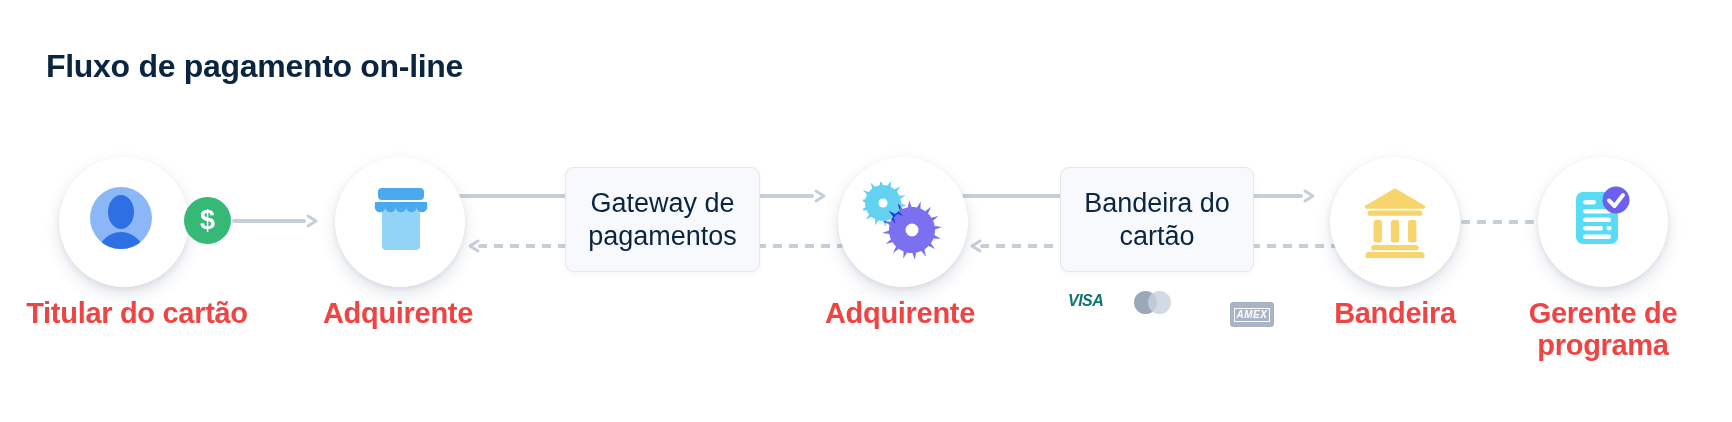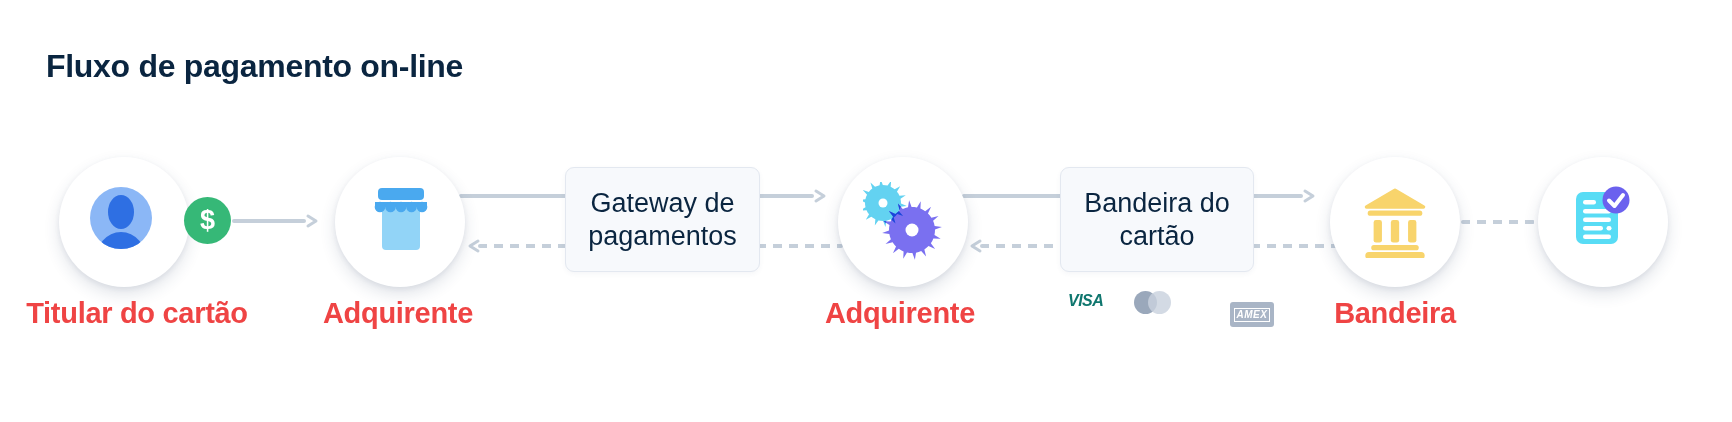--- a/index.html
+++ b/index.html
@@ -188,14 +188,15 @@
     <i class="mc-r"></i>
   </div>
   <div class="amex">
     <span>AMEX</span>
   </div>
 
   <div class="node-label lab1">Titular do cartão</div>
   <div class="node-label lab2">Adquirente</div>
   <div class="node-label lab3">Adquirente</div>
   <div class="node-label lab4">Bandeira</div>
+  <div class="node-label lab5">Gerente de programa</div>
 
 </div>
 
 </body></html>

